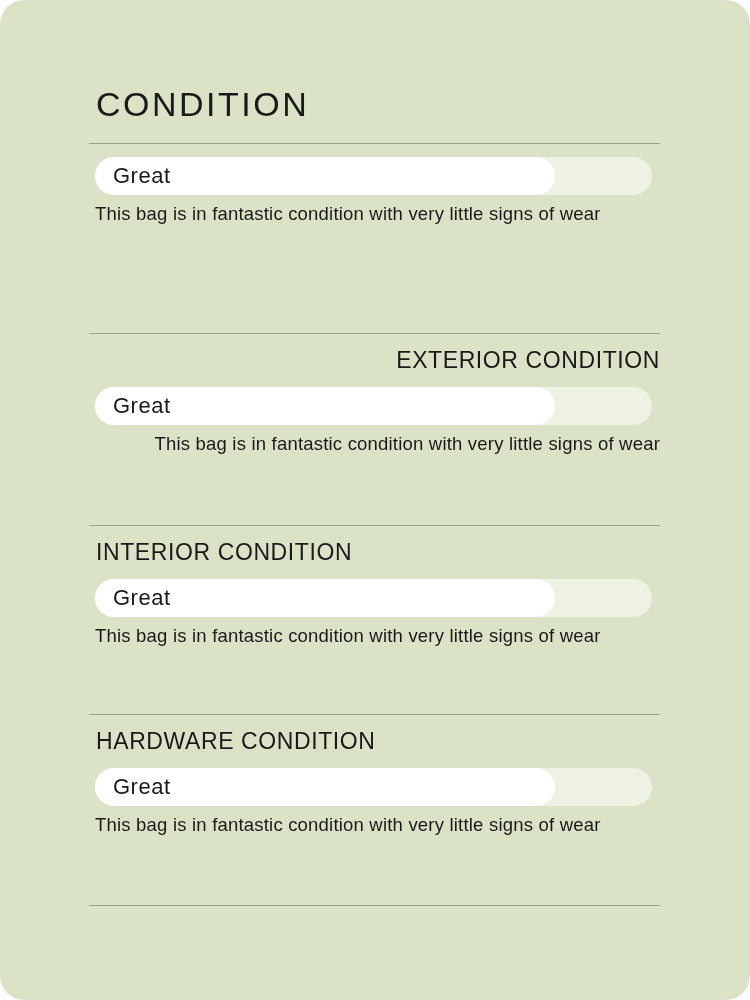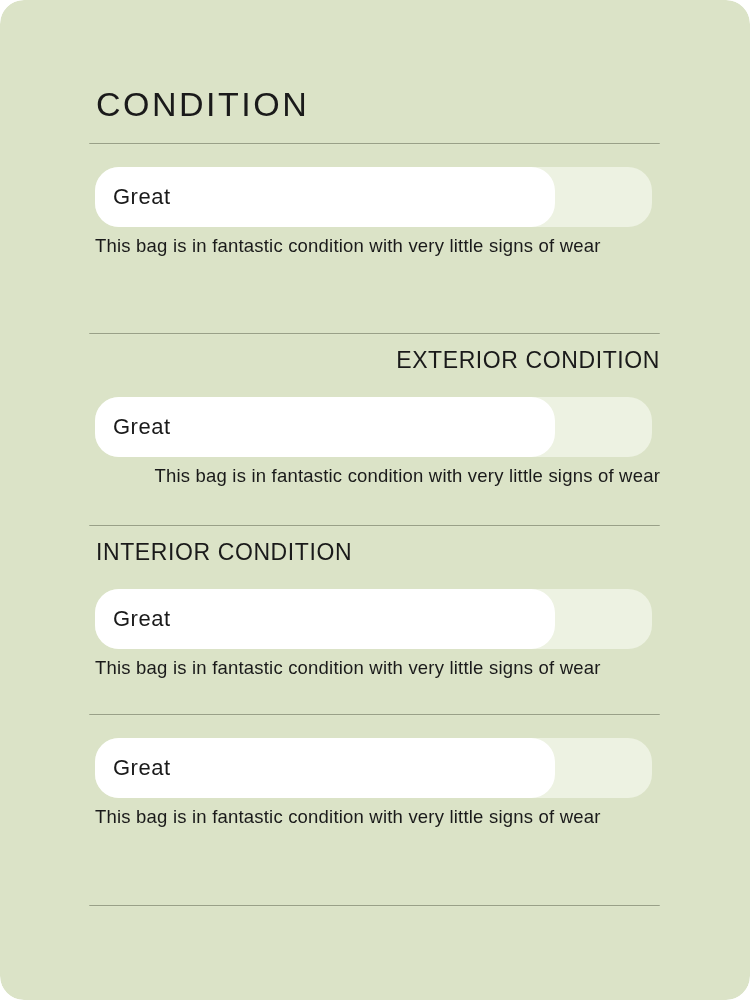--- a/index.html
+++ b/index.html
@@ -53,23 +53,23 @@
   .section-label{
     margin:14px 0 0 7px;
     font-size:23px;
     font-weight:300;
     letter-spacing:0.6px;
     line-height:26px;
     color:var(--text);
   }
   .meter{
     position:relative;
-    margin:24px 0 0 6px;
+    margin:14px 0 0 6px;
     width:557px;
-    height:60px;
+    height:38px;
     background:var(--track);
   }
   .meter-fill{
     position:absolute;
     top:0;left:0;bottom:0;
     width:82.5%;
     background:var(--fill);
     display:flex;
     align-items:center;
   }
@@ -126,20 +126,21 @@
     <div class="meter">
       <div class="meter-fill" style="width: 82.5%;">
         <span class="meter-value">Great</span>
       </div>
     </div>
     <p class="section-desc">This bag is in fantastic condition with very little signs of wear</p>
   </section>
 
   <section class="cond-section s3">
     <div class="divider"></div>
+    <h2 class="section-label">HARDWARE CONDITION</h2>
     <div class="meter">
       <div class="meter-fill" style="width: 82.5%;">
         <span class="meter-value">Great</span>
       </div>
     </div>
     <p class="section-desc">This bag is in fantastic condition with very little signs of wear</p>
   </section>
 
   <div class="divider d-bottom"></div>
 

